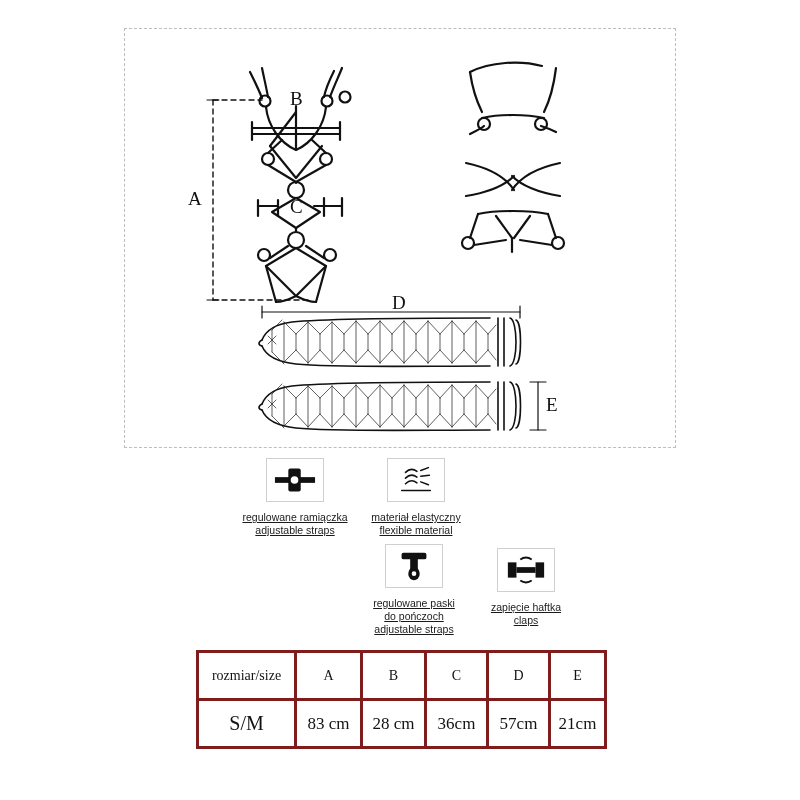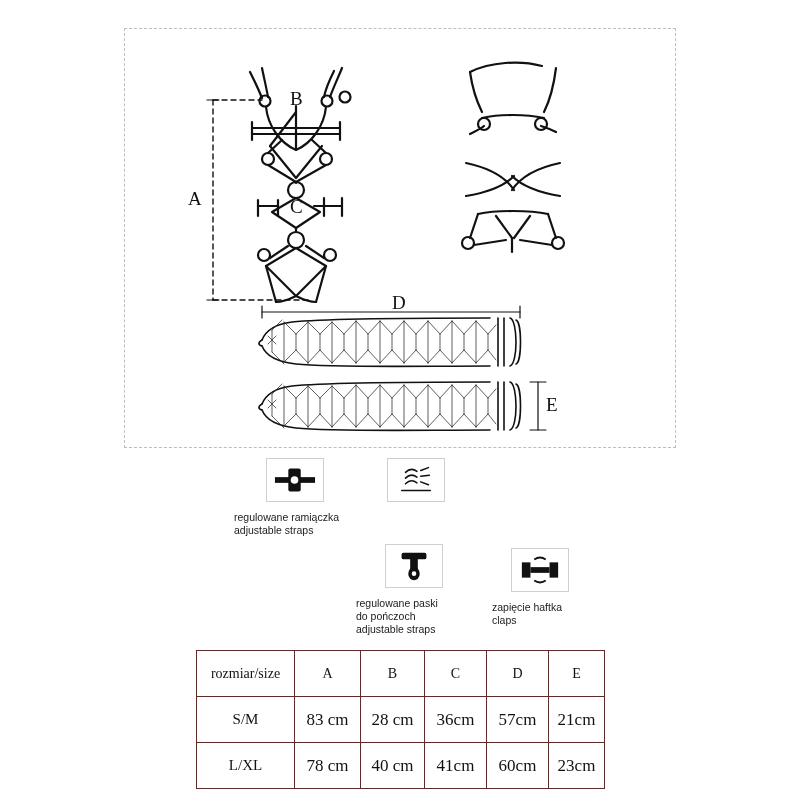--- a/index.html
+++ b/index.html
@@ -40,20 +40,22 @@
     position: absolute;
     font-size: 19px;
     font-family: "Liberation Serif", serif;
     color: #111;
     font-weight: 400;
   }
 
   
   .feature {
     position: absolute;
+    text-align: center;
+    text-decoration: underline;
   }
   .feature .icon-box {
     width: 58px;
     height: 44px;
     margin: 0 auto 9px auto;
     border: 1px solid #cfcfcf;
     box-sizing: border-box;
     position: relative;
     background: #fff;
   }
@@ -67,34 +69,34 @@
   
   #size-table {
     position: absolute;
     left: 196px;
     top: 650px;
     width: 408px;
     border-collapse: collapse;
     table-layout: fixed;
   }
   #size-table td, #size-table th {
-    border: 1px solid #7f1d1d;
+    border: 3px solid #7f1d1d;
     height: 45px;
     text-align: center;
     font-weight: normal;
     font-size: 17px;
     font-family: "Liberation Serif", serif;
     color: #111;
     padding: 0 2px;
   }
   #size-table thead td {
     font-size: 14px;
   }
   #size-table td.rowhead {
-    font-size: 15px;
+    font-size: 20px;
   }
   #size-table col.c0 { width: 98px; }
   #size-table col.c1 { width: 66px; }
   #size-table col.c2 { width: 64px; }
   #size-table col.c3 { width: 62px; }
   #size-table col.c4 { width: 62px; }
   #size-table col.c5 { width: 56px; }
 </style>
 </head>
 <body>
@@ -284,37 +286,39 @@
         <path d="M18,14 C22,10 26,10 30,13"></path>
         <path d="M18,20 C22,16 26,16 30,19"></path>
         <path d="M18,26 C22,22 26,22 30,25"></path>
         <path d="M34,12 L42,9"></path>
         <path d="M34,18 L43,17"></path>
         <path d="M34,24 L42,27"></path>
         <path d="M14,33 L44,33"></path>
       </g>
     </svg>
   </div>
+  <div class="caption">materiał elastyczny
+flexible material</div>
 </div>
 
 <div class="feature" style="left:356px; top:544px; width:116px;">
   <div class="icon-box">
     <svg viewBox="0 0 58 44" width="56" height="42" xmlns="http://www.w3.org/2000/svg">
       <rect x="16" y="8" width="26" height="7" rx="2" fill="#111"></rect>
       <rect x="25" y="14" width="8" height="12" fill="#111"></rect>
       <ellipse cx="29" cy="30" rx="6" ry="7" fill="#111"></ellipse>
       <circle cx="29" cy="30" r="2.4" fill="#fff"></circle>
     </svg>
   </div>
   <div class="caption">regulowane paski
 do pończoch
 adjustable straps</div>
 </div>
 
-<div class="feature" style="left:492px; top:548px; width:96px;">
+<div class="feature" style="left:478px; top:548px; width:96px;">
   <div class="icon-box">
     <svg viewBox="0 0 58 44" width="56" height="42" xmlns="http://www.w3.org/2000/svg">
       <rect x="10" y="14" width="9" height="16" fill="#111"></rect>
       <rect x="39" y="14" width="9" height="16" fill="#111"></rect>
       <rect x="19" y="19" width="20" height="6" fill="#111"></rect>
       <path d="M23,11 q6,-4 12,0" fill="none" stroke="#111" stroke-width="2"></path>
       <path d="M23,33 q6,4 12,0" fill="none" stroke="#111" stroke-width="2"></path>
     </svg>
   </div>
   <div class="caption">zapięcie haftka
@@ -342,22 +346,14 @@
   </thead>
   <tbody>
     <tr>
       <td class="rowhead">S/M</td>
       <td>83 cm</td>
       <td>28 cm</td>
       <td>36cm</td>
       <td>57cm</td>
       <td>21cm</td>
     </tr>
-    <tr>
-      <td class="rowhead">L/XL</td>
-      <td>78 cm</td>
-      <td>40 cm</td>
-      <td>41cm</td>
-      <td>60cm</td>
-      <td>23cm</td>
-    </tr>
   </tbody>
 </table>
 
 </body></html>

